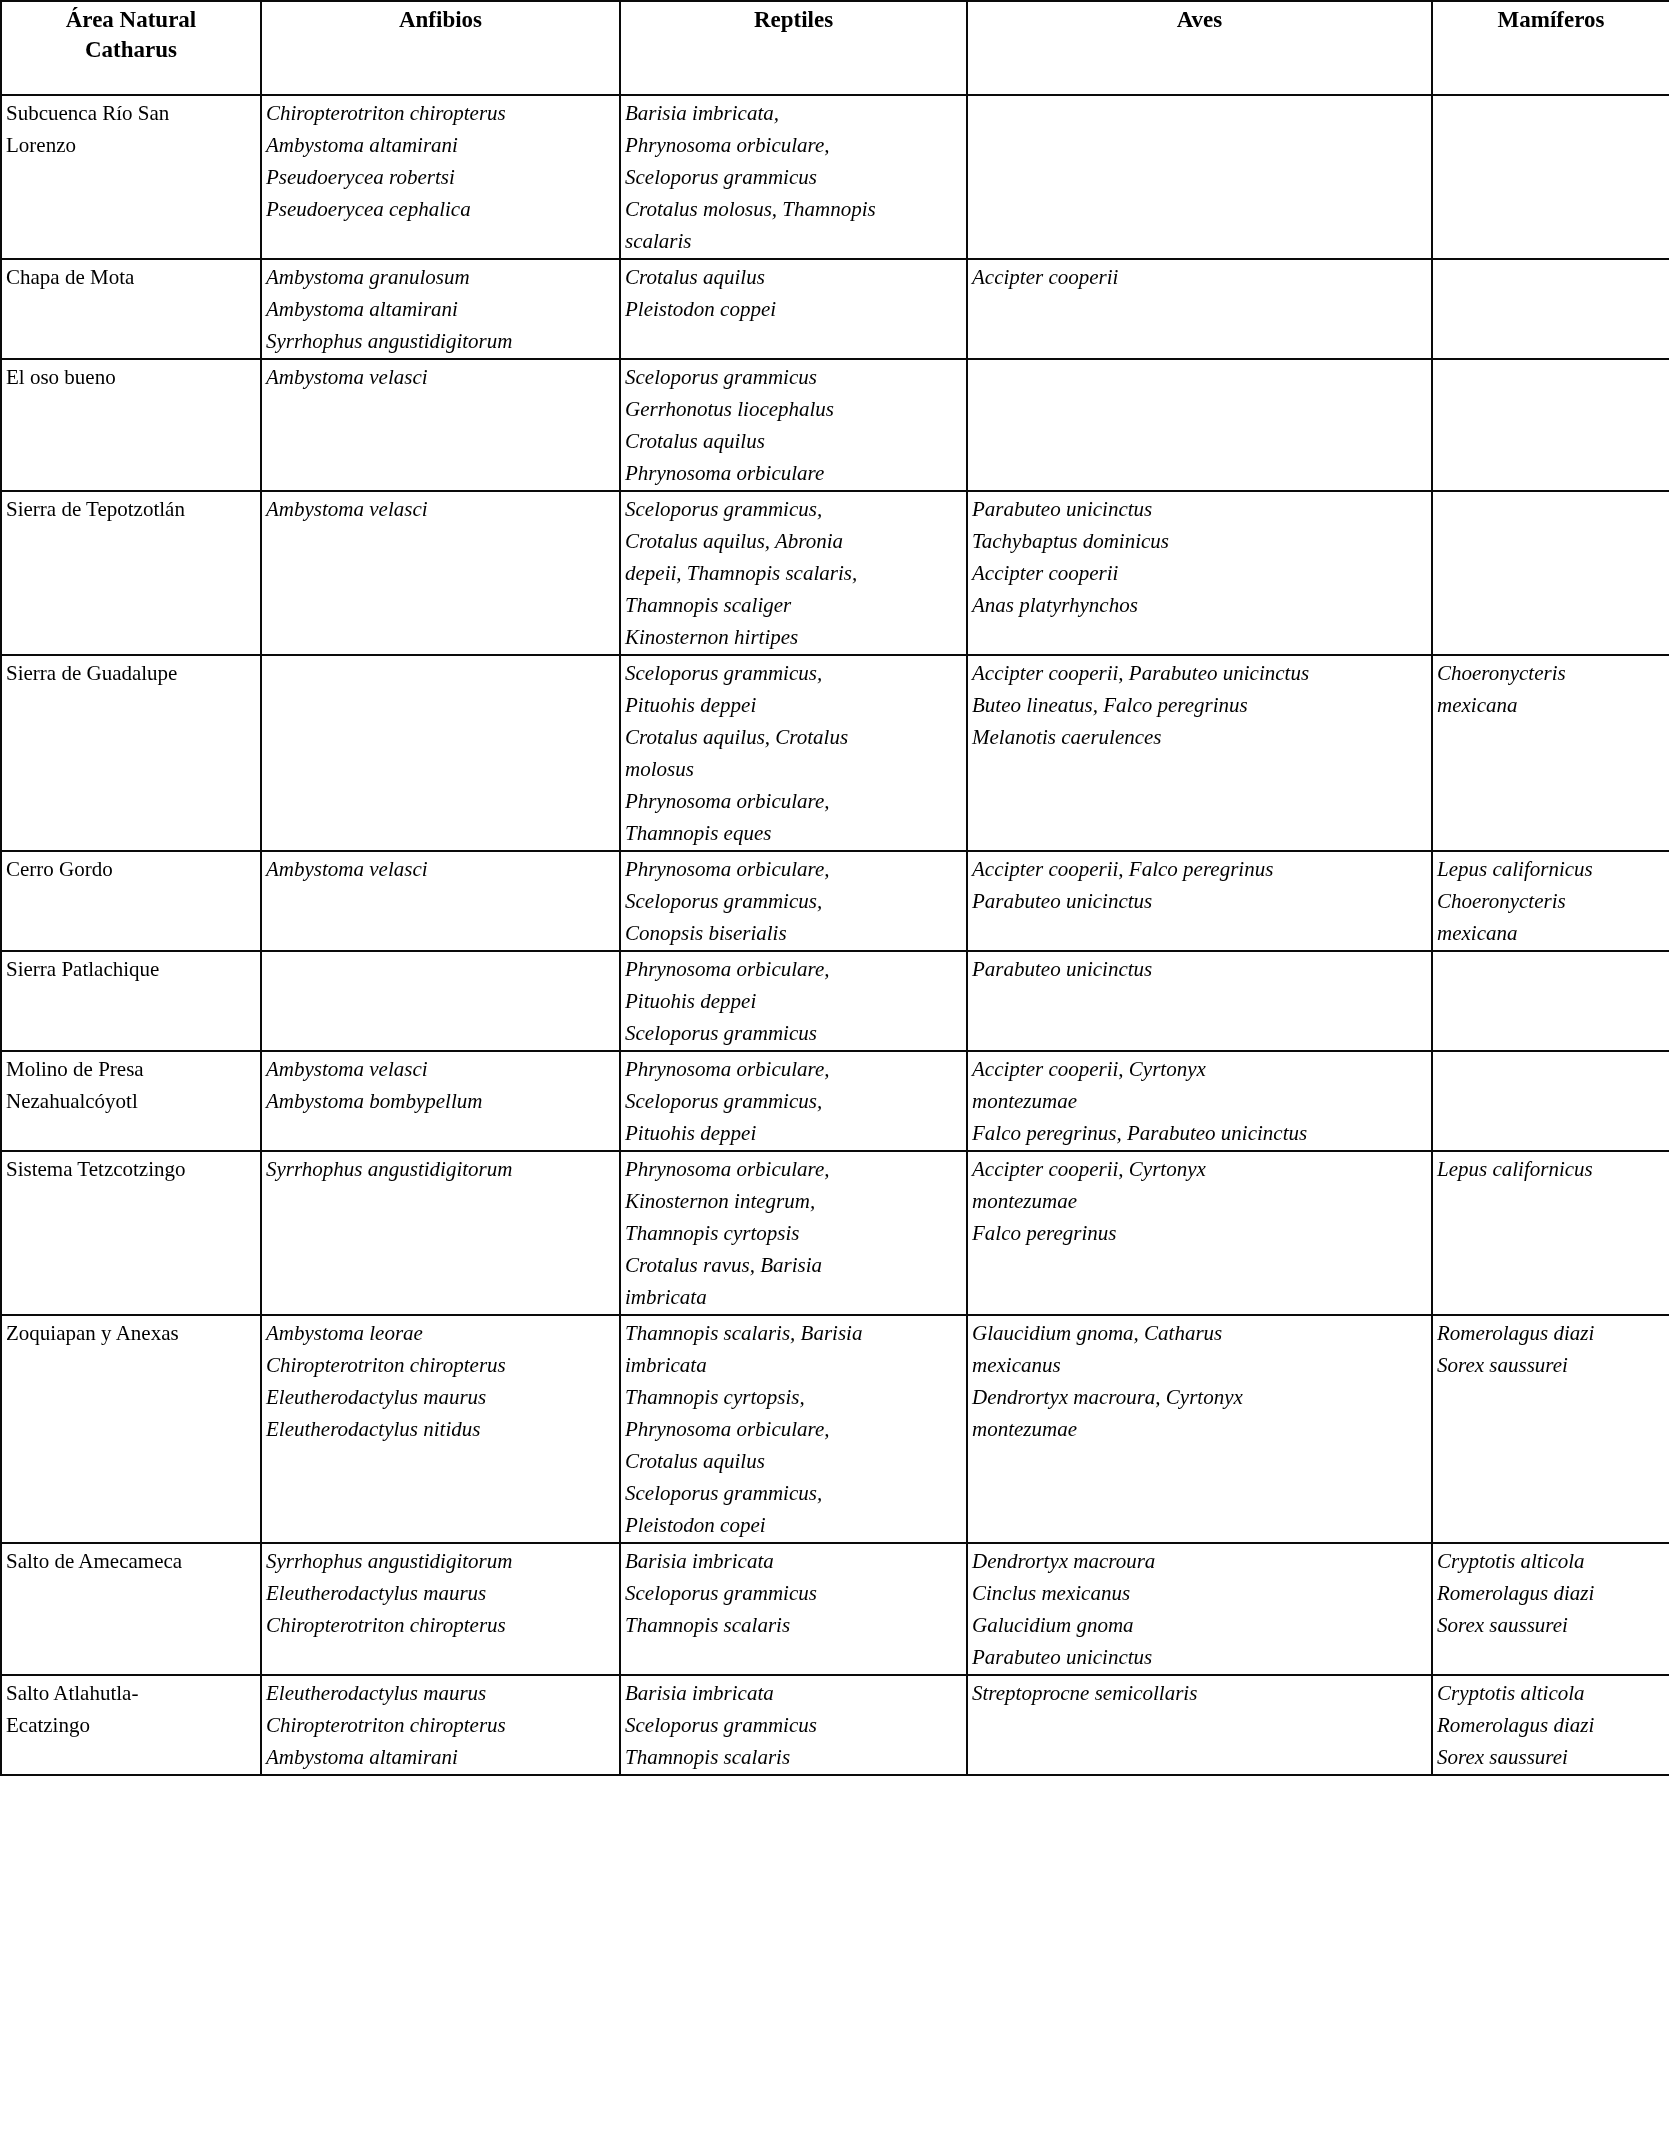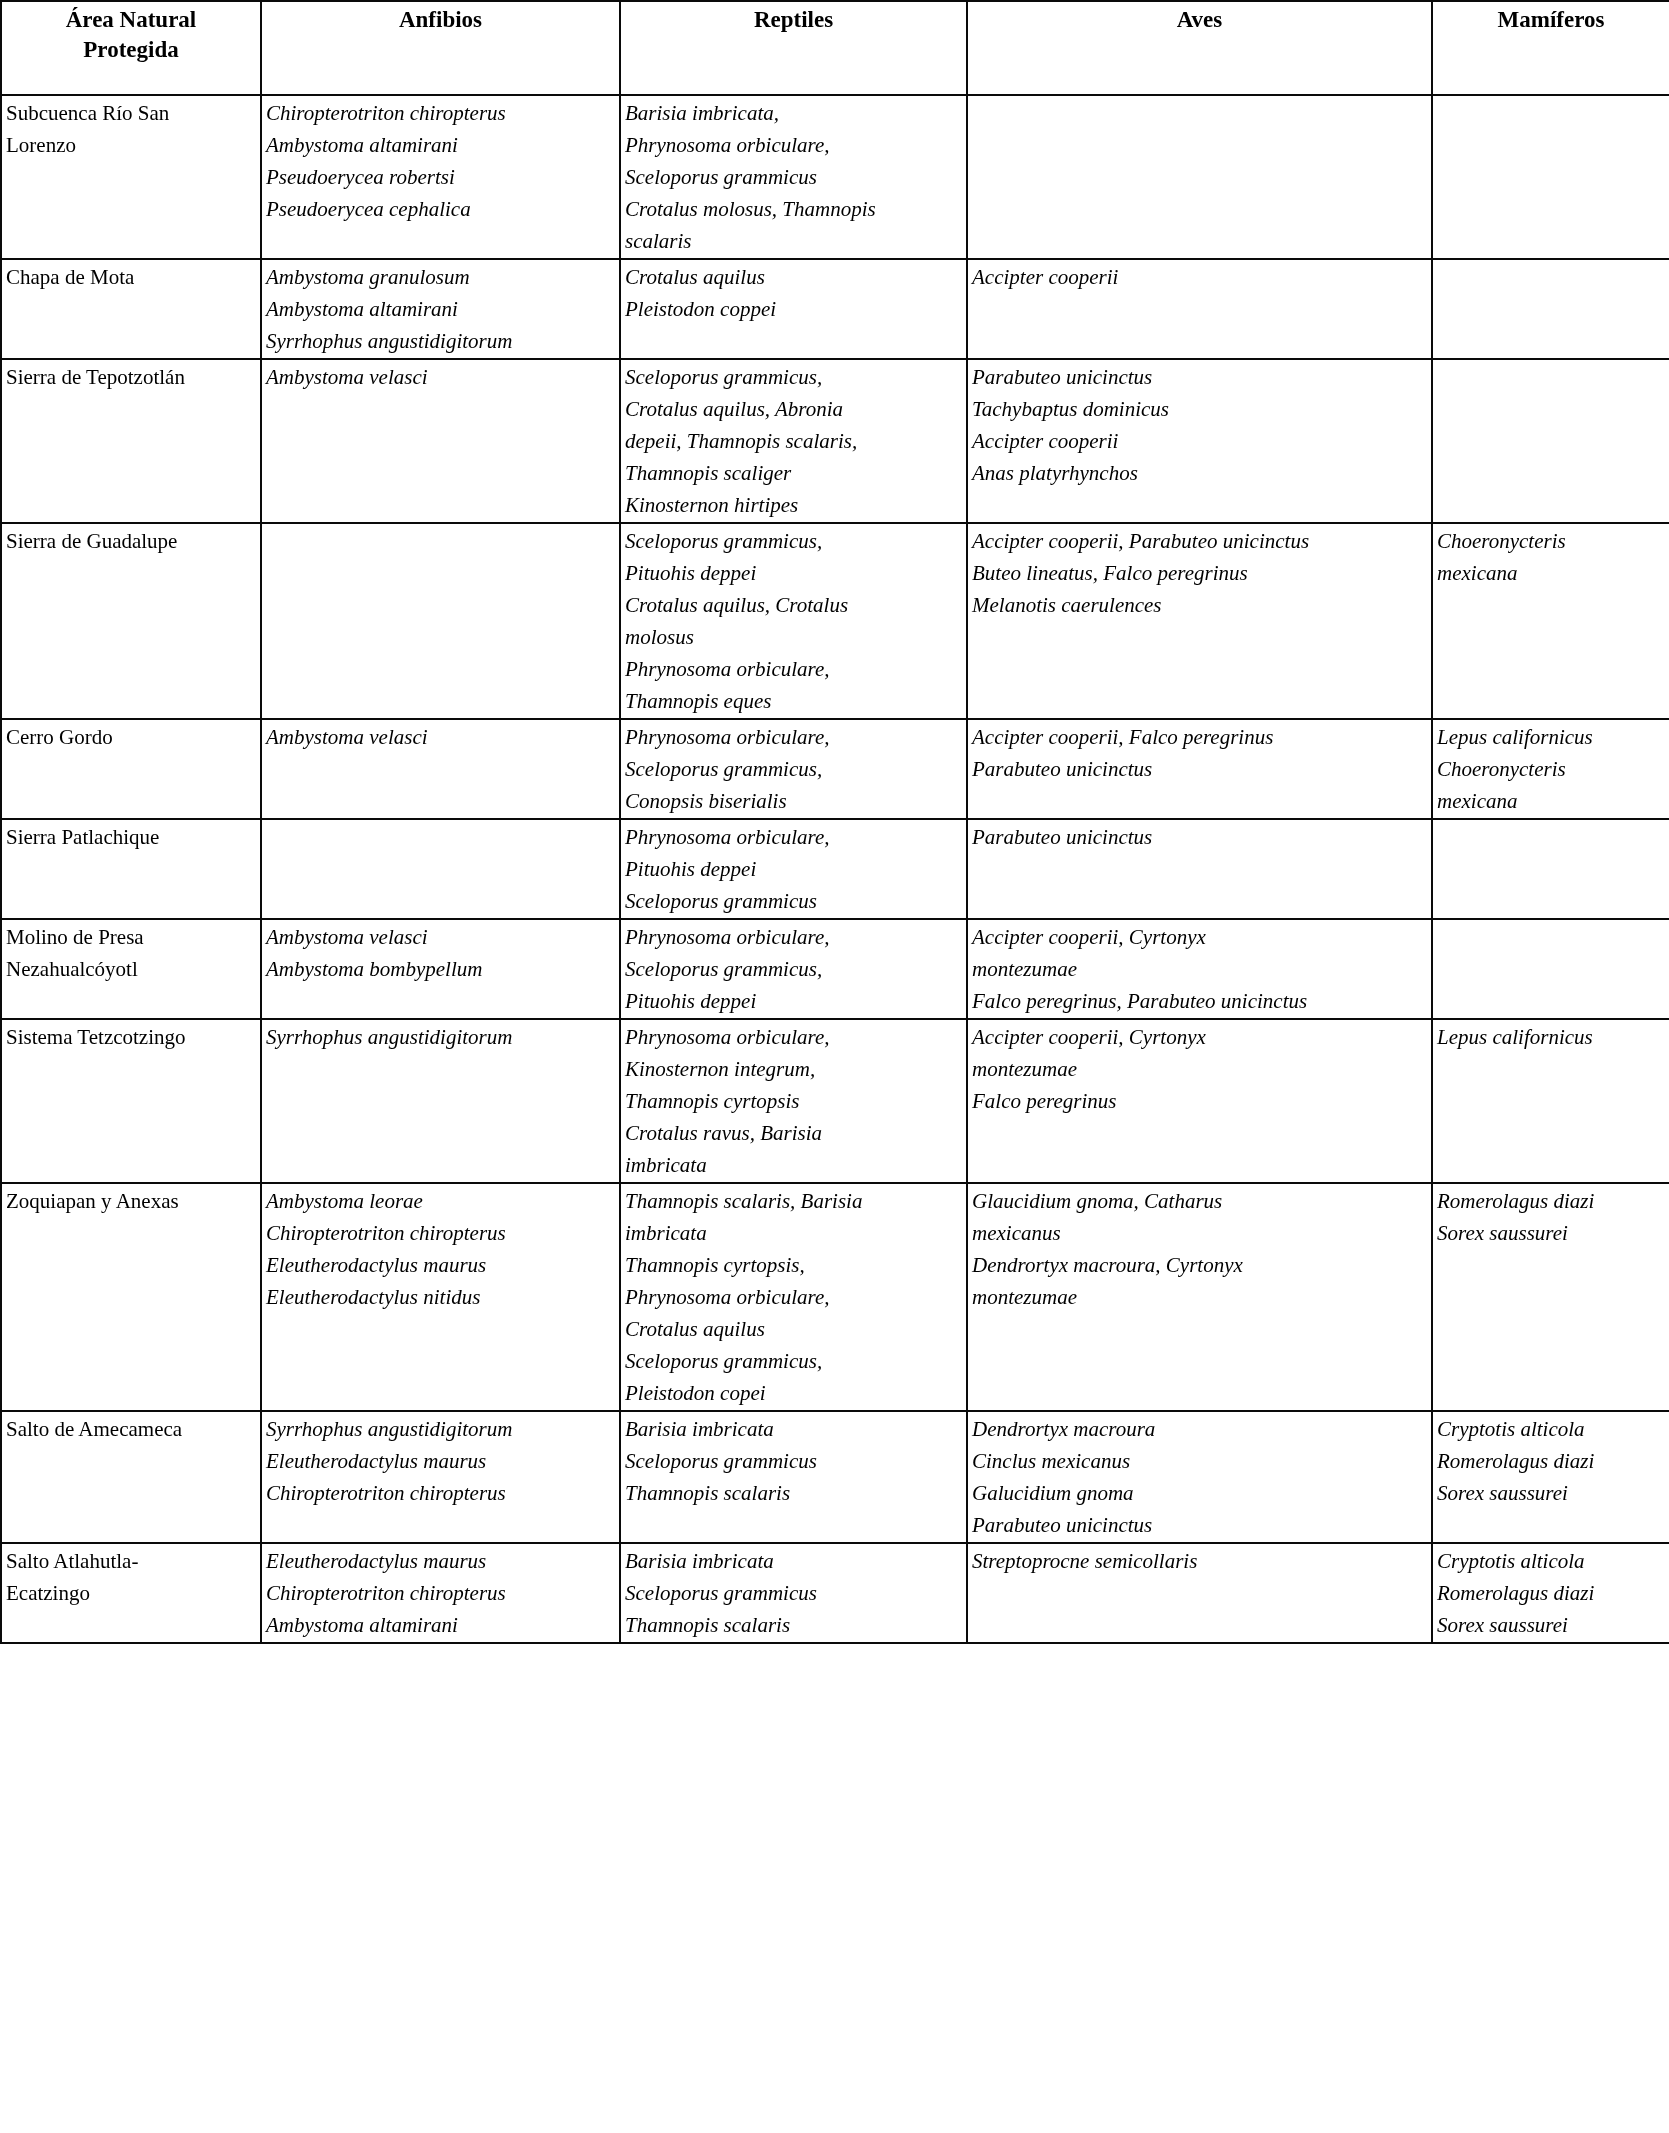--- a/index.html
+++ b/index.html
@@ -54,21 +54,21 @@
   <colgroup>
     <col style="width:260px">
     <col style="width:359px">
     <col style="width:347px">
     <col style="width:465px">
     <col style="width:238px">
   </colgroup>
   <thead>
     <tr>
       <th>Área Natural
-Protegida</th>
+Catharus</th>
       <th>Anfibios</th>
       <th>Reptiles</th>
       <th>Aves</th>
       <th>Mamíferos</th>
     </tr>
   </thead>
   <tbody id="table-body">
       <tr>
     <td class="area-cell">Subcuenca Río San
 Lorenzo</td>
@@ -85,20 +85,30 @@
     <td class="species-cell"></td>
   </tr>
       <tr>
     <td class="area-cell">Chapa de Mota</td>
     <td class="species-cell">Ambystoma granulosum
 Ambystoma altamirani
 Syrrhophus angustidigitorum</td>
     <td class="species-cell">Crotalus aquilus
 Pleistodon coppei</td>
     <td class="species-cell">Accipter cooperii</td>
+    <td class="species-cell"></td>
+  </tr>
+      <tr>
+    <td class="area-cell">El oso bueno</td>
+    <td class="species-cell">Ambystoma velasci</td>
+    <td class="species-cell">Sceloporus grammicus
+Gerrhonotus liocephalus
+Crotalus aquilus
+Phrynosoma orbiculare</td>
+    <td class="species-cell"></td>
     <td class="species-cell"></td>
   </tr>
       <tr>
     <td class="area-cell">Sierra de Tepotzotlán</td>
     <td class="species-cell">Ambystoma velasci</td>
     <td class="species-cell">Sceloporus grammicus,
 Crotalus aquilus, Abronia
 depeii, Thamnopis scalaris,
 Thamnopis scaliger
 Kinosternon hirtipes</td>

